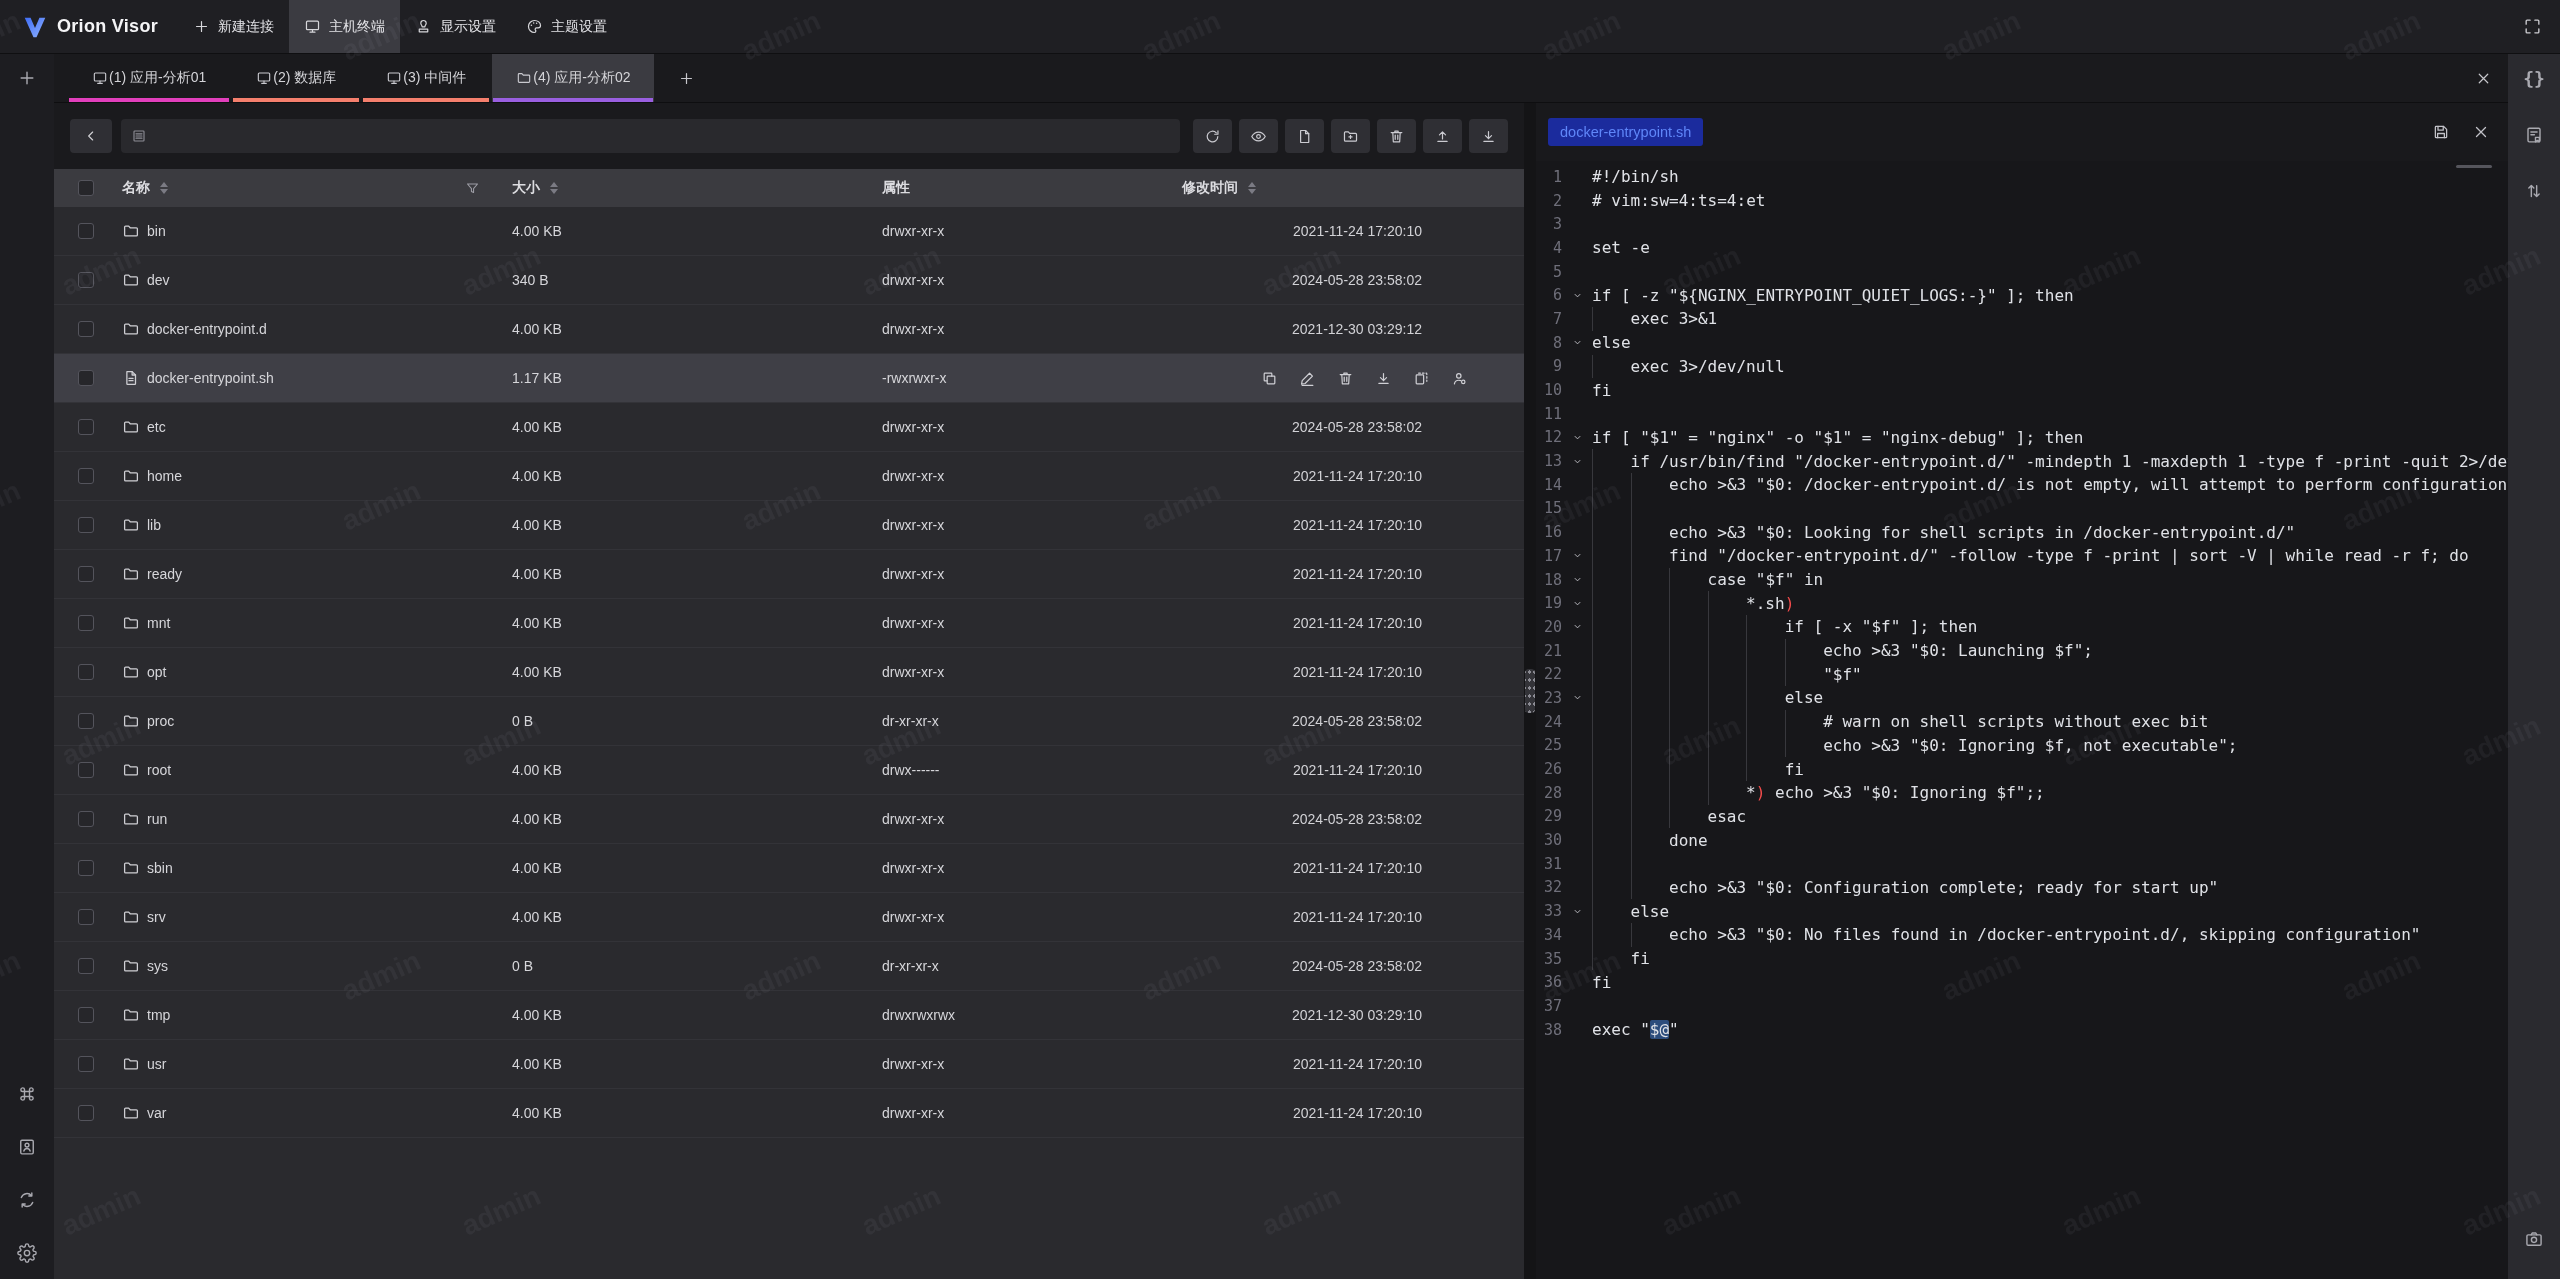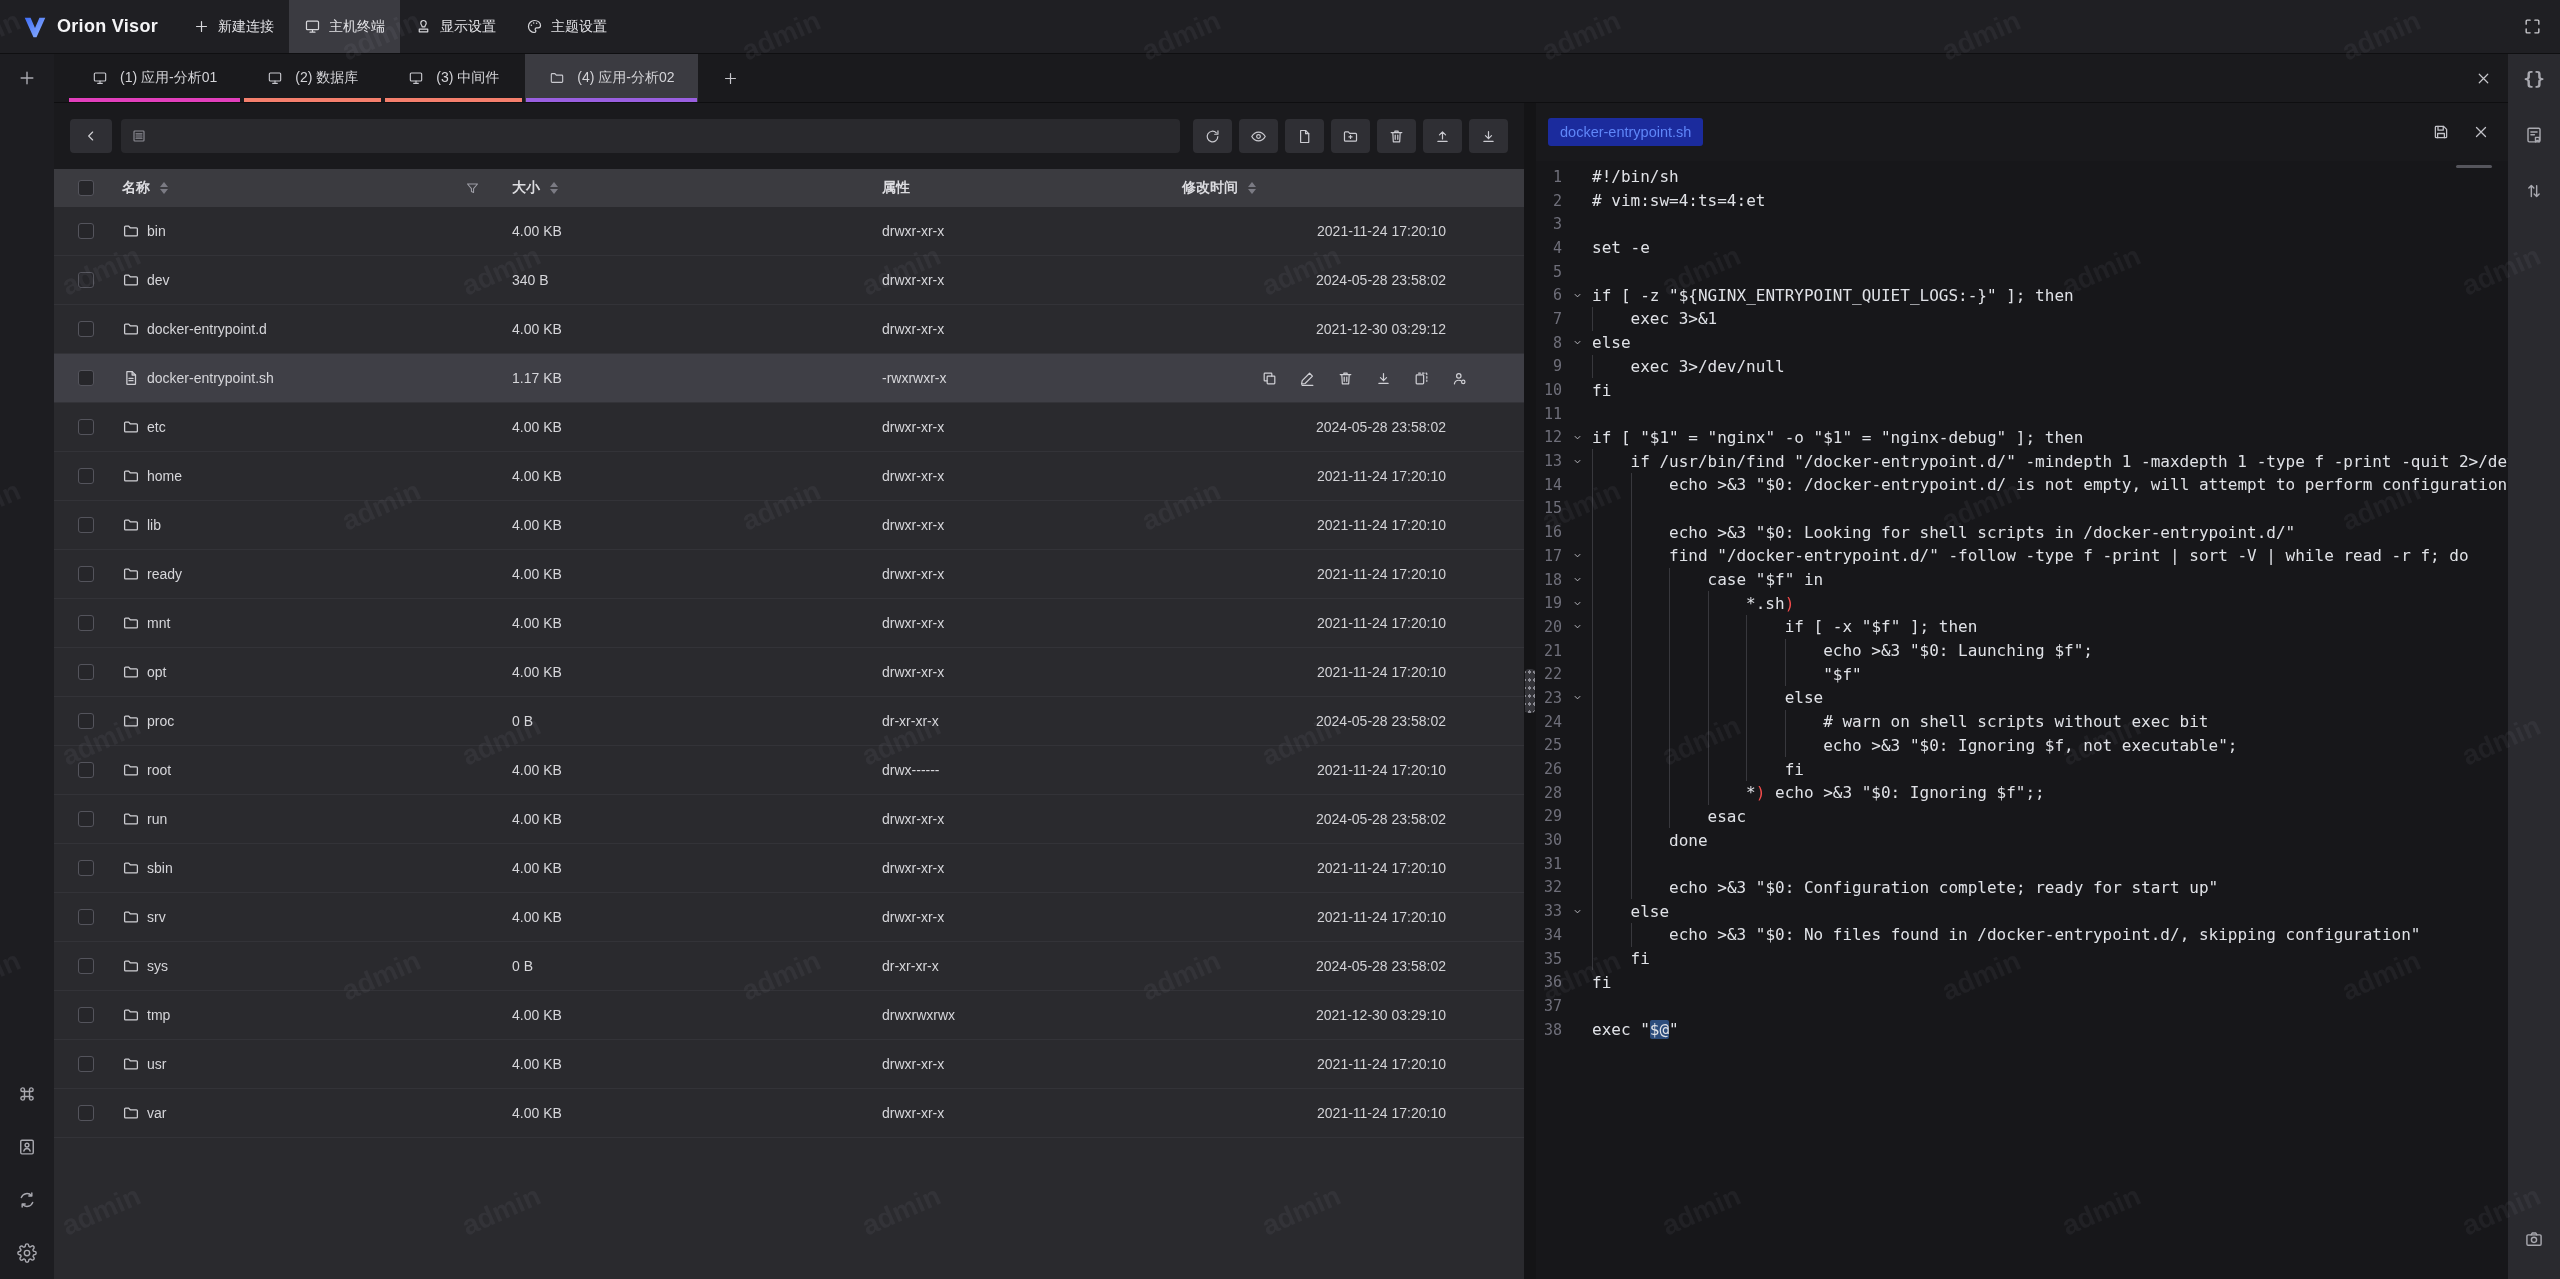--- a/index.html
+++ b/index.html
@@ -26,21 +26,21 @@
   .rail-icon{cursor:pointer}
   .rail-icon svg{width:20px;height:20px;color:#a9a9b0}
   .rail-right{width:52px;background:#2a2a2f;display:flex;flex-direction:column;align-items:center;padding:15px 0 30px;flex:0 0 auto}
   .rail-top-right{display:flex;flex-direction:column;gap:36px;align-items:center}
   .rail-bottom-right{margin-top:auto}
   .braces-text{font-family:"DejaVu Sans Mono",monospace;font-size:18px;font-weight:bold;color:#a9a9b0;line-height:20px}
 
   
   .content{flex:1;display:flex;flex-direction:column;min-width:0}
   .tab-bar{height:49px;background:#1a1a1d;display:flex;align-items:stretch;padding-left:14px;border-bottom:1px solid #0e0e10;flex:0 0 auto}
-  .tab{position:relative;display:flex;align-items:center;gap:12px;padding:0 24px;font-size:14px;color:#d4d4d8;margin-right:2px;cursor:pointer;white-space:nowrap}
+  .tab{position:relative;display:flex;align-items:center;gap:1px;padding:0 24px;font-size:14px;color:#d4d4d8;margin-right:2px;cursor:pointer;white-space:nowrap}
   .tab .icon svg{width:16px;height:16px;color:#c9c9cf}
   .tab.active{background:#3b3b41}
   .tab-line{position:absolute;left:1px;right:1px;bottom:0;height:4px}
   .tab-add{display:flex;align-items:center;padding:0 22px;cursor:pointer}
   .tab-add svg{width:17px;height:17px;color:#c6c6cb}
   .tabbar-close{margin-left:auto;display:flex;align-items:center;padding-right:16px;cursor:pointer}
   .tabbar-close svg{width:17px;height:17px;color:#c6c6cb}
 
   
   .panels{flex:1;display:flex;min-height:0}
@@ -66,21 +66,21 @@
   .funnel{cursor:pointer}
   .funnel svg{width:15px;height:15px;color:#9d9da5}
   .fm-thead .cell.name .funnel{margin-left:auto;margin-right:20px}
   .fm-thead .cell.time{justify-content:flex-start;padding-right:0;color:#dcdce0}
 
   #fm-rows{flex:1;overflow:hidden}
   .fm-row{display:grid;grid-template-columns:40px 390px 370px 300px 1fr;align-items:center;height:49px;padding-left:16px;border-bottom:1px solid #333338;font-size:14px;color:#d6d6da;cursor:pointer}
   .fm-row.selected{background:#3f3f46}
   .cell.name .icon svg{width:18px;height:18px;color:#cfcfd4}
   .cell.name span{white-space:nowrap}
-  .cell.time{justify-content:flex-end;padding-right:78px;color:#d2d2d6}
+  .cell.time{justify-content:flex-end;padding-right:102px;color:#d2d2d6}
   .cell.actions{gap:21px;padding-right:56px}
   .ricon{cursor:pointer}
   .ricon svg{width:17px;height:17px;color:#d0d0d5}
 
   
   .divider{width:12px;background:#141416;position:relative;flex:0 0 auto}
   .div-handle{position:absolute;top:50%;left:1px;transform:translateY(-50%);width:10px;height:44px;border-radius:4px;background:#333338;cursor:col-resize;
     background-image:radial-gradient(#8b8b93 1.1px,transparent 1.2px);background-size:5px 8px;background-position:2px 7px;background-repeat:repeat}
 
   

